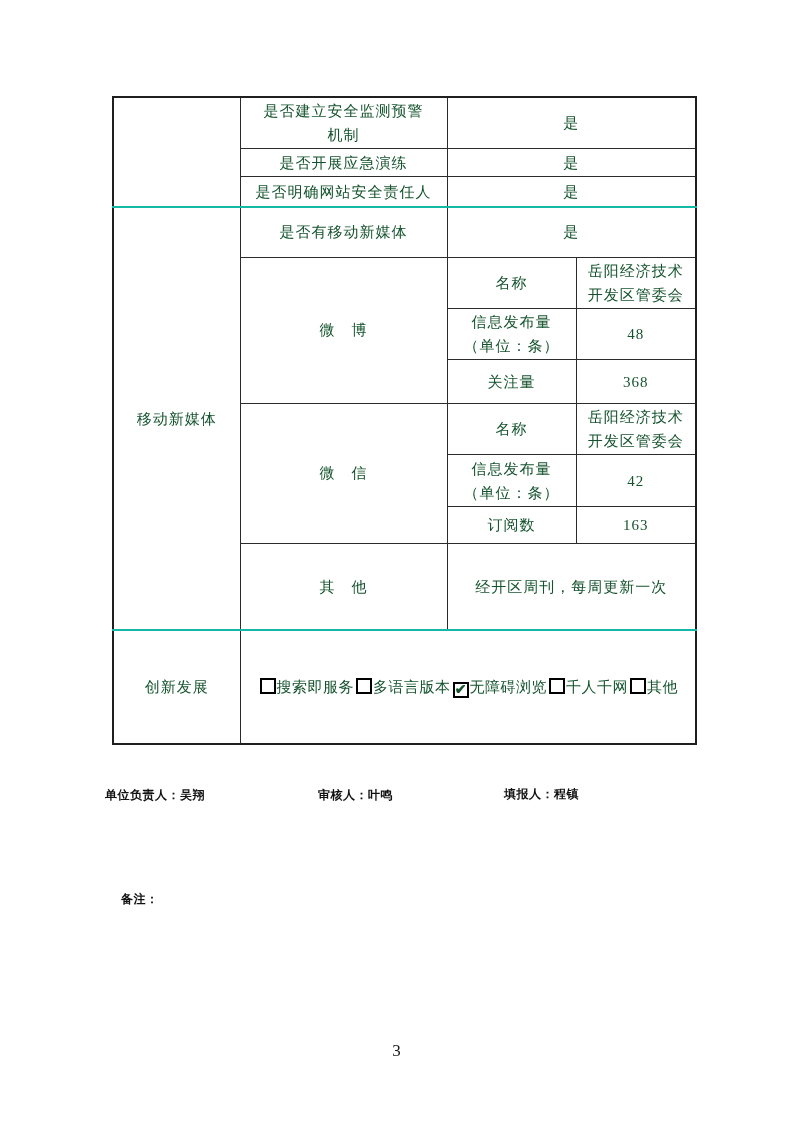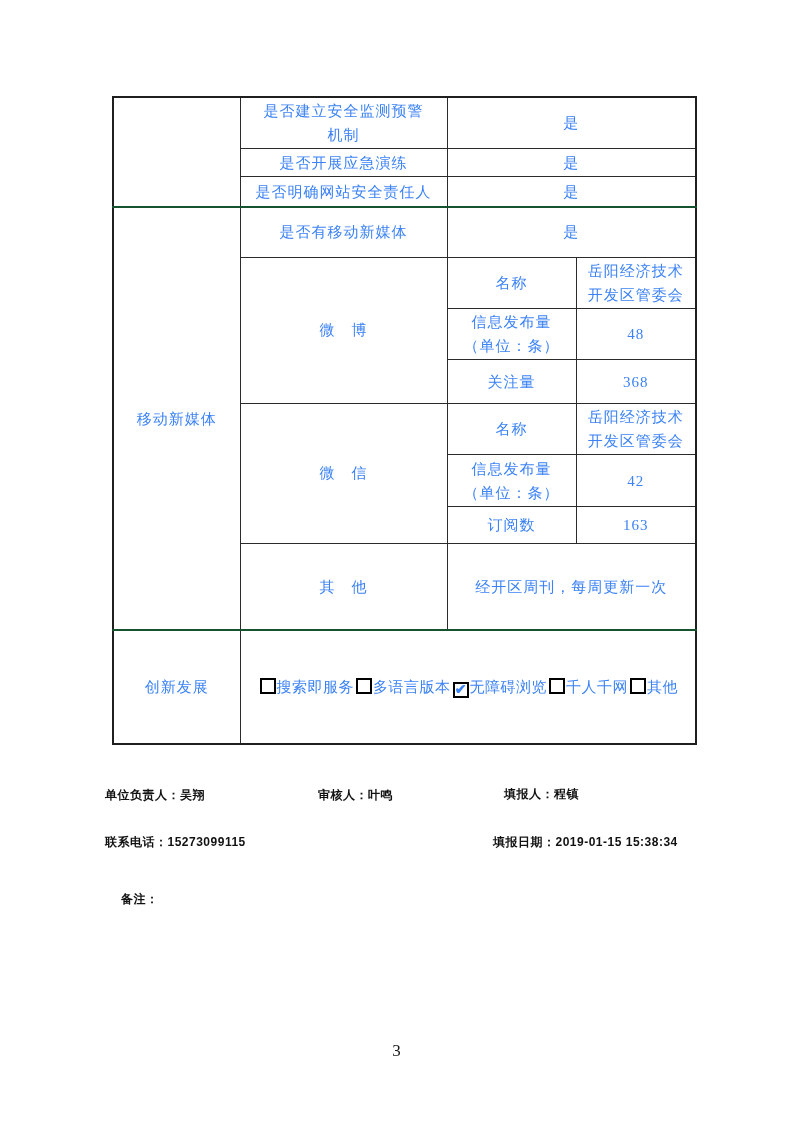--- a/index.html
+++ b/index.html
@@ -23,34 +23,34 @@
   table.report {
     position: absolute;
     left: 112px;
     top: 96px;
     width: 583px;
     height: 649px;
     border-collapse: collapse;
     table-layout: fixed;
     font-size: 15px;
     letter-spacing: 1px;
-    color: #3b82f6;
+    color: #14532d;
   }
   table.report td {
     border: 1px solid #2b2b2b;
     text-align: center;
     vertical-align: middle;
     padding: 0 4px;
     line-height: 24px;
     overflow: hidden;
   }
   table.report {
     border: 2px solid #1f1f1f;
   }
-  tr.thick-top td { border-top: 2px solid #14532d; }
+  tr.thick-top td { border-top: 2px solid #14b8a6; }
   td.pre { white-space: pre-line; }
 
   
   .options-cell { letter-spacing: 0.5px; margin-top: 7px; }
   .cbx {
     display: inline-block;
     box-sizing: border-box;
     width: 16px;
     height: 16px;
     border: 2px solid #000;
@@ -165,24 +165,18 @@
 
   <div class="sig" style="left:105px; top:787px">
     <span>单位负责人：</span><span>吴翔</span>
   </div>
   <div class="sig" style="left:318px; top:787px">
     <span>审核人：</span><span>叶鸣</span>
   </div>
   <div class="sig" style="left:504px; top:786px">
     <span>填报人：</span><span>程镇</span>
   </div>
-  <div class="sig" style="left:105px; top:834px">
-    <span>联系电话：</span><span>15273099115</span>
-  </div>
-  <div class="sig" style="left:493px; top:834px">
-    <span>填报日期：</span><span>2019-01-15 15:38:34</span>
-  </div>
   <div class="sig" style="left:121px; top:891px">
     <span>备注：</span>
   </div>
 
   <div class="page-number">3</div>
 </div>
 
 </body></html>

